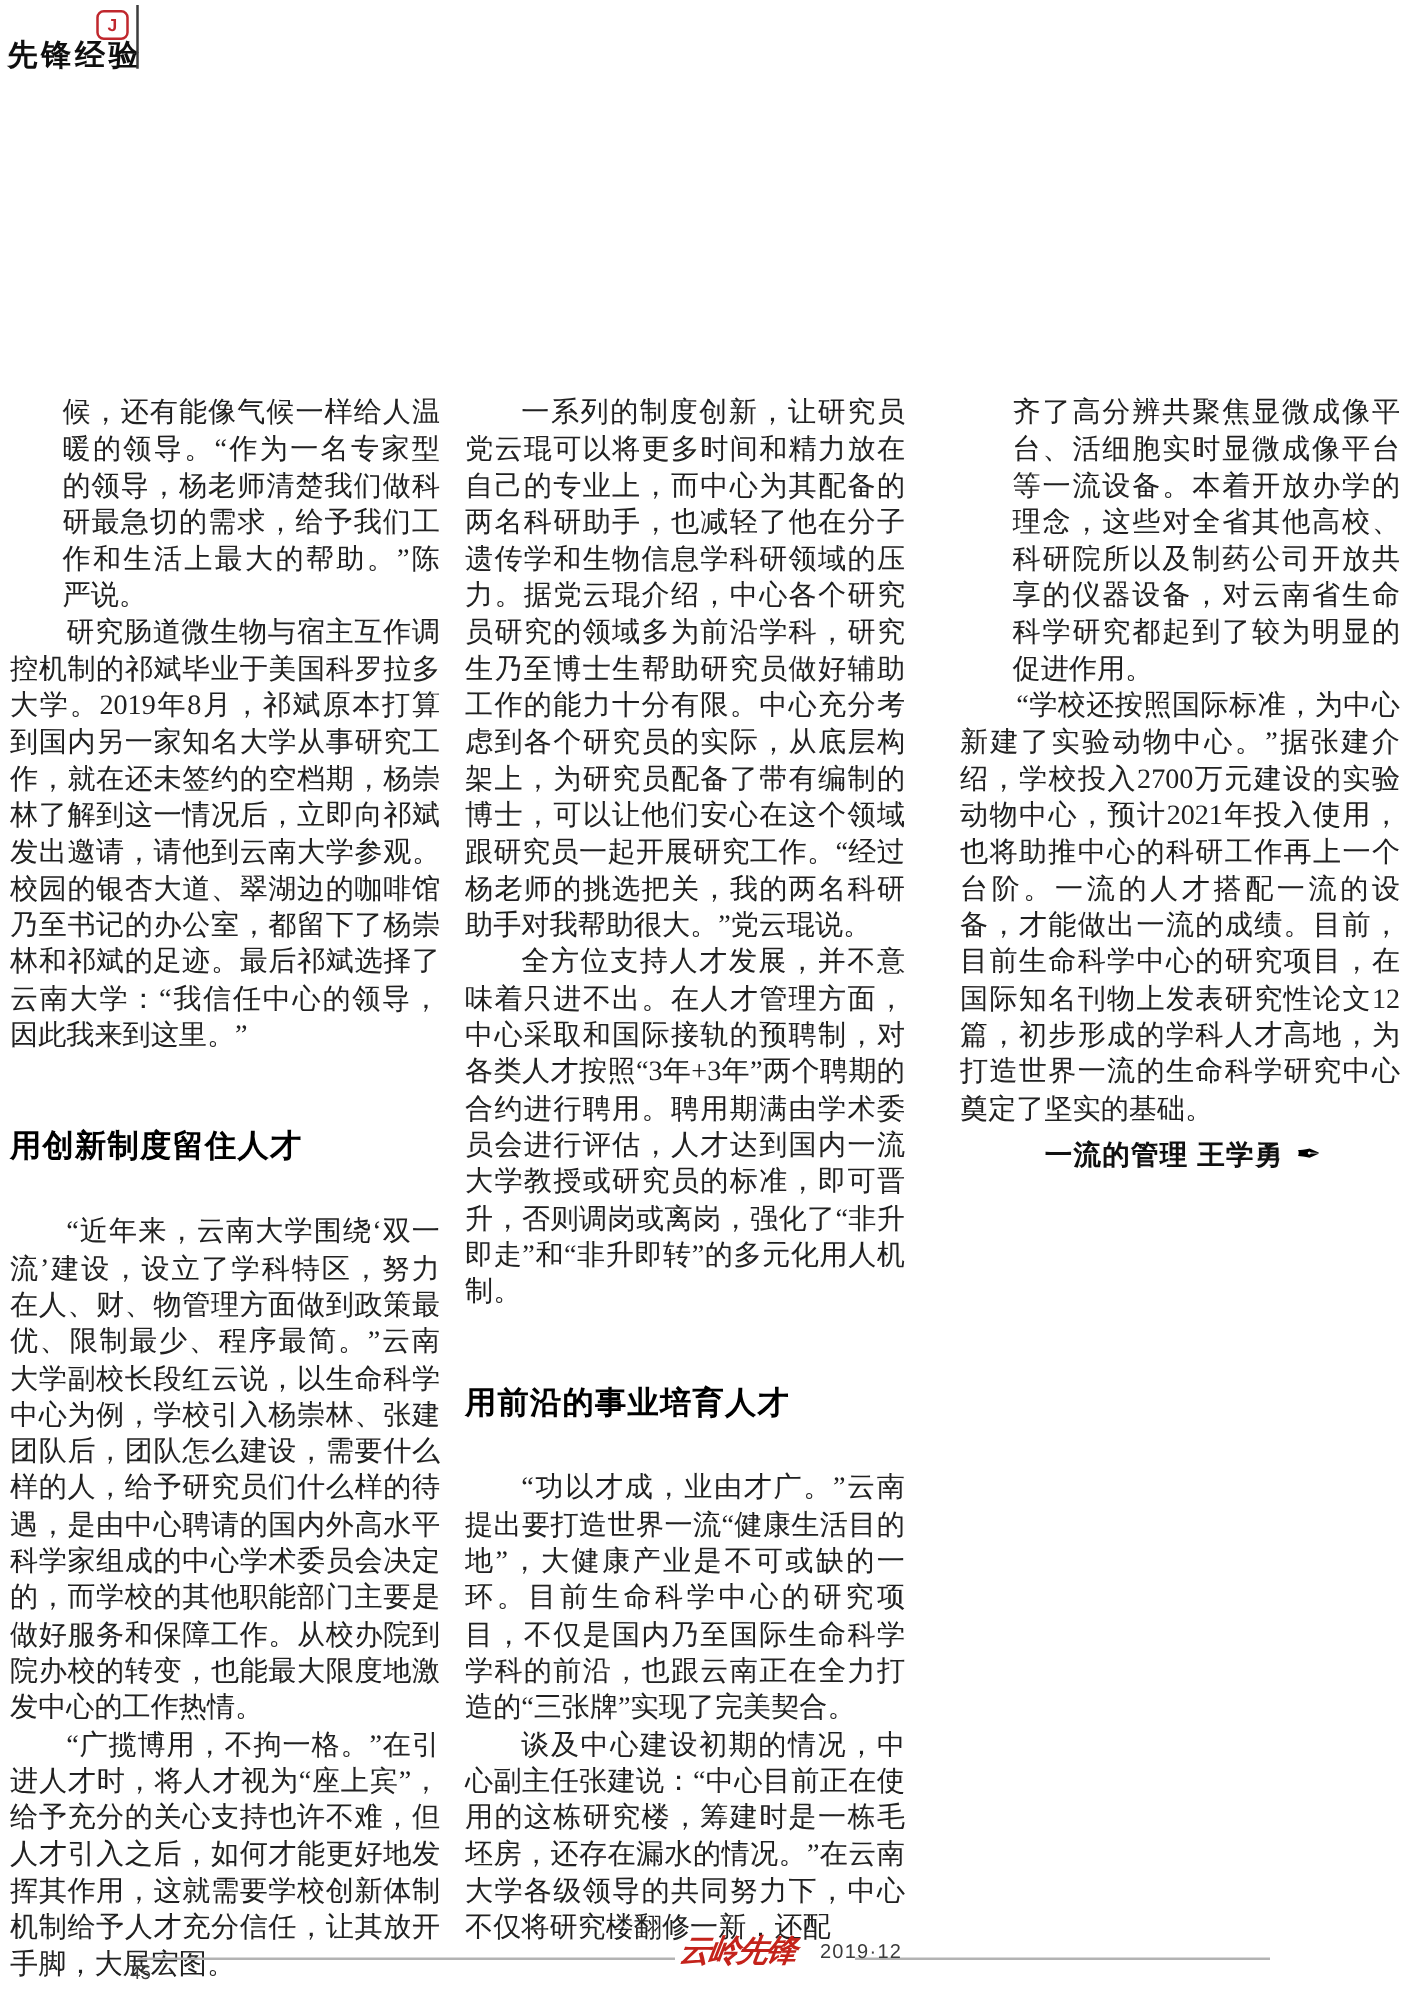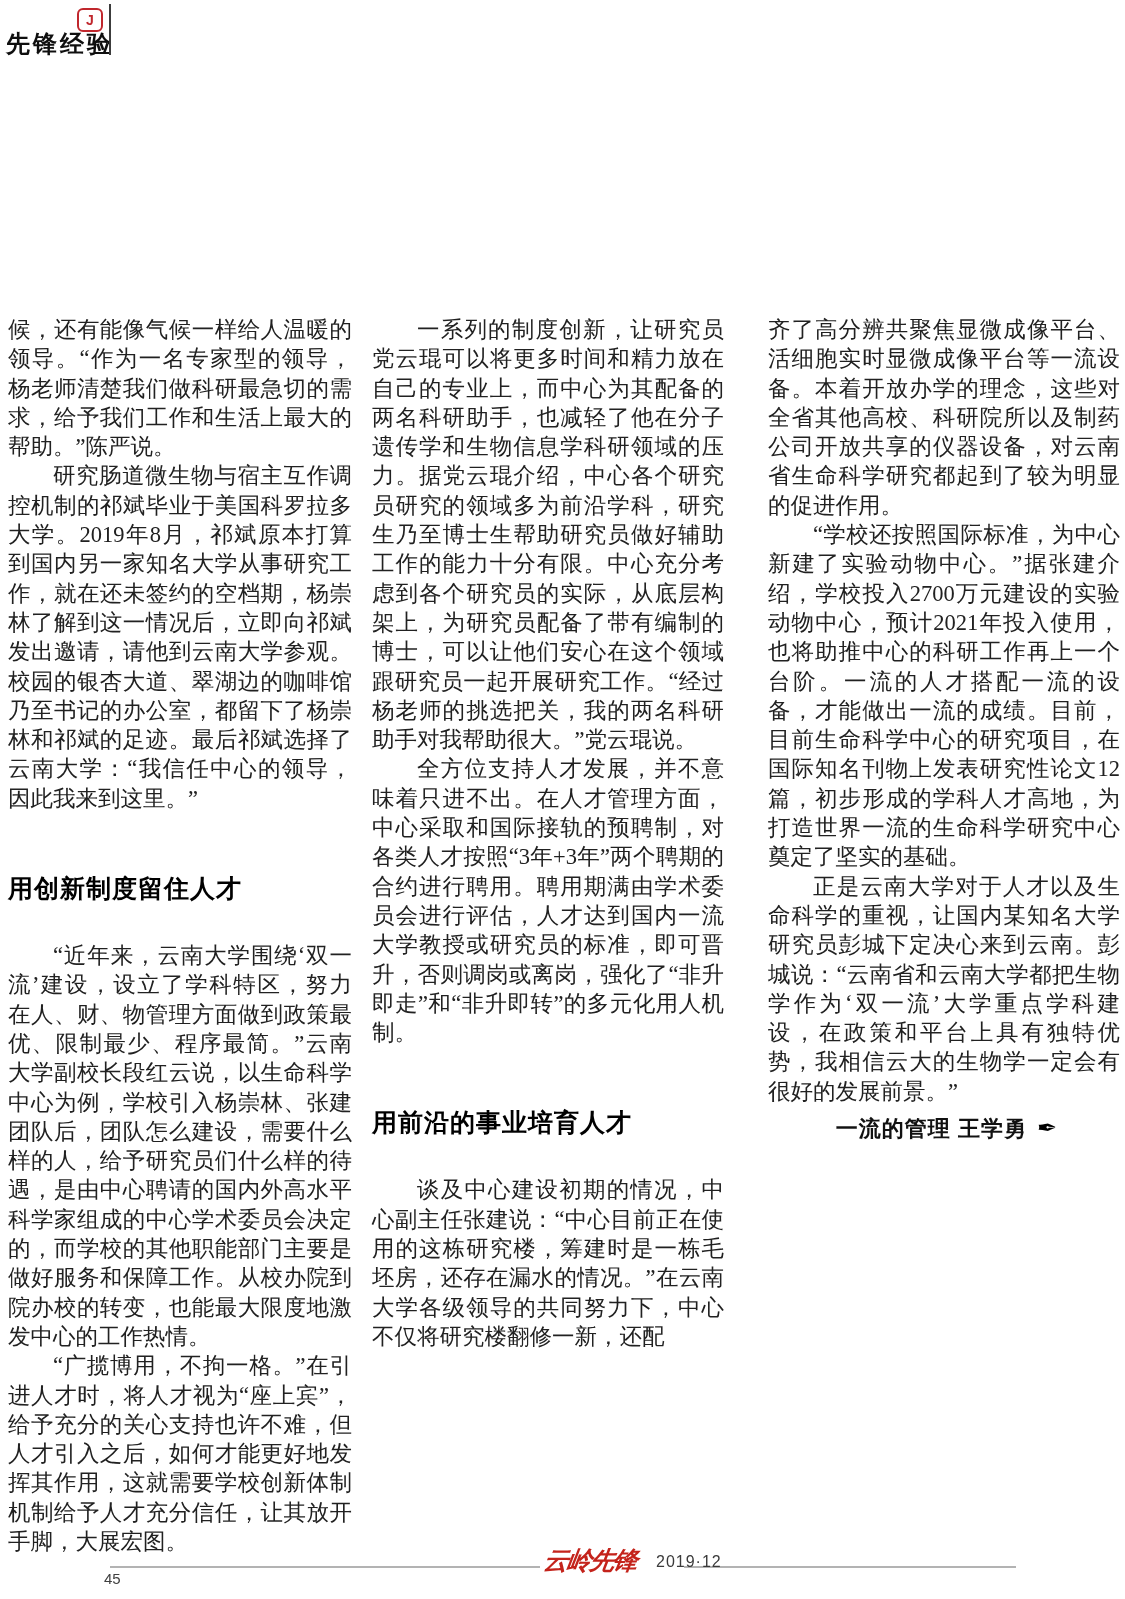--- a/index.html
+++ b/index.html
@@ -25,21 +25,21 @@
 
   
   .column{
     position:absolute;top:315px;font-size:22.5px;line-height:29.3px;
     text-align:justify;text-justify:inter-ideograph;color:#212121;
   }
   .col1{left:8px;width:344px;}
   .col2{left:372px;width:352px;}
   .col3{left:768px;width:352px;}
   .column p{margin:0;text-indent:2em;}
-  .column p.noindent{text-indent:0;}
+  .column p.noindent{text-indent:0;margin-left:42px;}
   .col-heading{
     font-family:Liberation Serif, serif;
     font-size:25px;line-height:32px;font-weight:bold;color:#000;
     margin:60px 0 36px;letter-spacing:1px;text-align:left;text-indent:0;
   }
 
   .seal{
     display:inline-block;width:27px;height:27px;border-radius:50%;
     background:#cf2118;color:#fff;font-size:15px;line-height:27px;text-align:center;
     font-family:"Liberation Sans","DejaVu Sans",sans-serif;
@@ -87,27 +87,27 @@
     <p>研究肠道微生物与宿主互作调控机制的祁斌毕业于美国科罗拉多大学。2019年8月，祁斌原本打算到国内另一家知名大学从事研究工作，就在还未签约的空档期，杨崇林了解到这一情况后，立即向祁斌发出邀请，请他到云南大学参观。校园的银杏大道、翠湖边的咖啡馆乃至书记的办公室，都留下了杨崇林和祁斌的足迹。最后祁斌选择了云南大学：“我信任中心的领导，因此我来到这里。”</p>
     <h2 class="col-heading">用创新制度留住人才</h2>
     <p>“近年来，云南大学围绕‘双一流’建设，设立了学科特区，努力在人、财、物管理方面做到政策最优、限制最少、程序最简。”云南大学副校长段红云说，以生命科学中心为例，学校引入杨崇林、张建团队后，团队怎么建设，需要什么样的人，给予研究员们什么样的待遇，是由中心聘请的国内外高水平科学家组成的中心学术委员会决定的，而学校的其他职能部门主要是做好服务和保障工作。从校办院到院办校的转变，也能最大限度地激发中心的工作热情。</p>
     <p>“广揽博用，不拘一格。”在引进人才时，将人才视为“座上宾”，给予充分的关心支持也许不难，但人才引入之后，如何才能更好地发挥其作用，这就需要学校创新体制机制给予人才充分信任，让其放开手脚，大展宏图。</p>
   </div>
 
   <div class="column col2">
     <p>一系列的制度创新，让研究员党云琨可以将更多时间和精力放在自己的专业上，而中心为其配备的两名科研助手，也减轻了他在分子遗传学和生物信息学科研领域的压力。据党云琨介绍，中心各个研究员研究的领域多为前沿学科，研究生乃至博士生帮助研究员做好辅助工作的能力十分有限。中心充分考虑到各个研究员的实际，从底层构架上，为研究员配备了带有编制的博士，可以让他们安心在这个领域跟研究员一起开展研究工作。“经过杨老师的挑选把关，我的两名科研助手对我帮助很大。”党云琨说。</p>
     <p>全方位支持人才发展，并不意味着只进不出。在人才管理方面，中心采取和国际接轨的预聘制，对各类人才按照“3年+3年”两个聘期的合约进行聘用。聘用期满由学术委员会进行评估，人才达到国内一流大学教授或研究员的标准，即可晋升，否则调岗或离岗，强化了“非升即走”和“非升即转”的多元化用人机制。</p>
     <h2 class="col-heading">用前沿的事业培育人才</h2>
+    <p>“功以才成，业由才广。”云南提出要打造世界一流“健康生活目的地”，大健康产业是不可或缺的一环。目前生命科学中心的研究项目，不仅是国内乃至国际生命科学学科的前沿，也跟云南正在全力打造的“三张牌”实现了完美契合。</p>
     <p>谈及中心建设初期的情况，中心副主任张建说：“中心目前正在使用的这栋研究楼，筹建时是一栋毛坯房，还存在漏水的情况。”在云南大学各级领导的共同努力下，中心不仅将研究楼翻修一新，还配</p>
   </div>
 
   <div class="column col3">
     <p class="noindent">齐了高分辨共聚焦显微成像平台、活细胞实时显微成像平台等一流设备。本着开放办学的理念，这些对全省其他高校、科研院所以及制药公司开放共享的仪器设备，对云南省生命科学研究都起到了较为明显的促进作用。</p>
     <p>“学校还按照国际标准，为中心新建了实验动物中心。”据张建介绍，学校投入2700万元建设的实验动物中心，预计2021年投入使用，也将助推中心的科研工作再上一个台阶。一流的人才搭配一流的设备，才能做出一流的成绩。目前，目前生命科学中心的研究项目，在国际知名刊物上发表研究性论文12篇，初步形成的学科人才高地，为打造世界一流的生命科学研究中心奠定了坚实的基础。</p>
-    <p>正是云南大学对于人才以及生命科学的重视，让国内某知名大学研究员彭城下定决心来到云南。彭城说：“云南省和云南大学都把生物学作为‘双一流’大学重点学科建设，在政策和平台上具有独特优势，我相信云大的生物学一定会有很好的发展前景。”</p>
     <div class="byline">
       <span>一流的管理 王学勇</span><span class="pen">✒</span>
     </div>
   </div>
 
   <div class="footer-line-left"></div>
   <div class="footer-line-right"></div>
   <div class="page-number">45</div>
   <div class="footer-logo">云岭先锋</div>
   <div class="footer-issue">2019·12</div>

